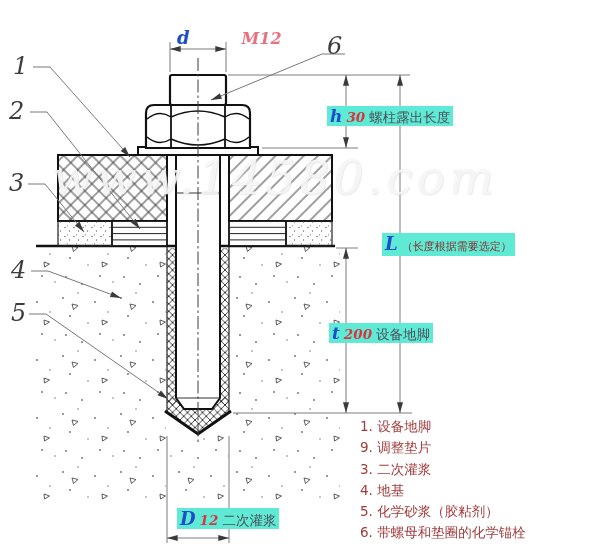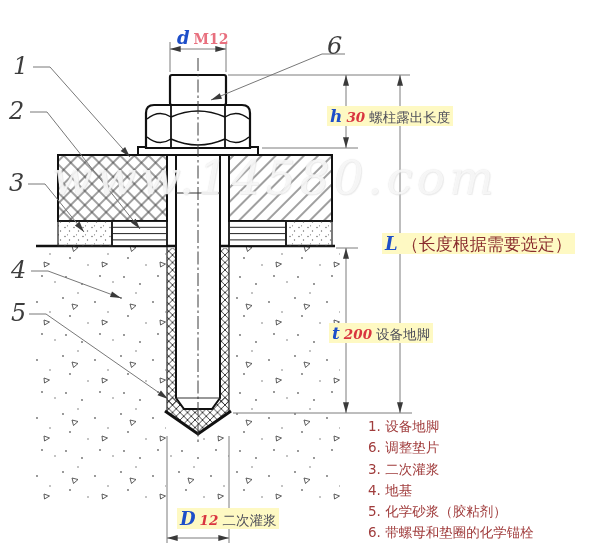--- a/index.html
+++ b/index.html
@@ -1,29 +1,29 @@
 <!DOCTYPE html>
 <html><head>
 <meta charset="utf-8">
 <style>
   html,body{margin:0;padding:0;background:#fff;}
   .canvas{position:relative;width:600px;height:548px;background:#fff;overflow:hidden;
           font-family:"DejaVu Sans",sans-serif;}
   .canvas svg{position:absolute;left:0;top:0;}
   .callout{position:absolute;font:italic 24px "DejaVu Serif",serif;color:#3d3d3d;z-index:4;}
-  .dim-label{position:absolute;background:#fef9c3;padding:0 3px;white-space:nowrap;
+  .dim-label{position:absolute;background:#5eead4;padding:0 3px;white-space:nowrap;
              line-height:18px;z-index:4;}
   .sym{font:italic 600 17px "DejaVu Serif",serif;color:#1d4ec9;padding-right:4px;}
   .sym-big{font-size:18px;}
   .val{font:italic 600 13.5px "DejaVu Serif",serif;color:#d93540;padding-right:4px;}
-  .m12{color:#e8707f;font-weight:600;font-size:14px;
-       font-family:"DejaVu Serif",serif;}
+  .m12{color:#e8707f;font-weight:600;font-style:italic;font-size:16px;
+       font-family:"DejaVu Serif",serif;margin-left:48px;}
   .cn{font-size:13.5px;color:#4e4e5a;}
-  .note{font-size:17px;color:#8b2f2f;}
-  .legend{position:absolute;left:368px;top:416px;font-size:13.5px;line-height:21.3px;
+  .note{font-size:11px;color:#8b2f2f;}
+  .legend{position:absolute;left:360px;top:416px;font-size:13.5px;line-height:21.3px;
           color:#a03c3c;z-index:4;}
   .watermark{position:absolute;left:52px;top:150px;z-index:3;pointer-events:none;
              font:italic 47px "DejaVu Serif",serif;letter-spacing:4px;
              color:rgba(255,255,255,0.78);
              text-shadow:0 0 1px rgba(185,185,185,0.55),1px 1px 1px rgba(205,205,205,0.3);}
 </style>
 </head>
 <body>
 
 <div class="canvas">
@@ -179,20 +179,20 @@
 <div class="dim-label" style="left:329px;top:323px;">
   <span class="sym">t</span><span class="val">200</span><span class="cn">设备地脚</span>
 </div>
 
 <div class="dim-label" style="left:177px;top:508px;">
   <span class="sym sym-big">D</span><span class="val">12</span><span class="cn">二次灌浆</span>
 </div>
 
 <div class="legend">
   <div>1. 设备地脚</div>
-  <div>6. 调整垫片</div>
+  <div>9. 调整垫片</div>
   <div>3. 二次灌浆</div>
   <div>4. 地基</div>
   <div>5. 化学砂浆（胶粘剂）</div>
   <div>6. 带螺母和垫圈的化学锚栓</div>
 </div>
 
 </div>
 
 </body></html>

